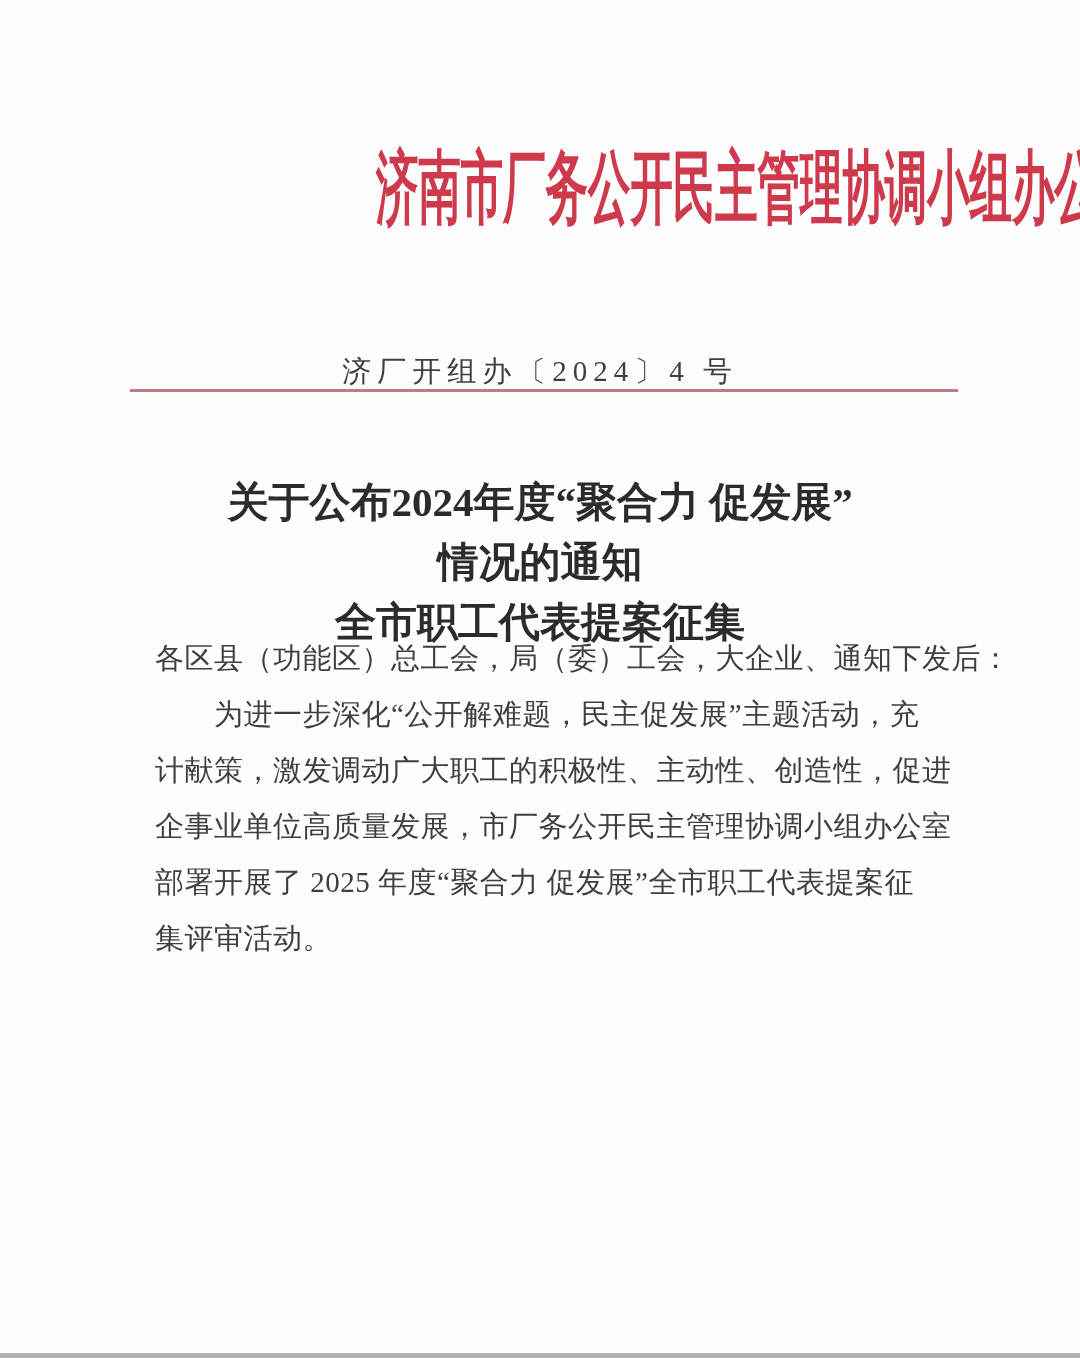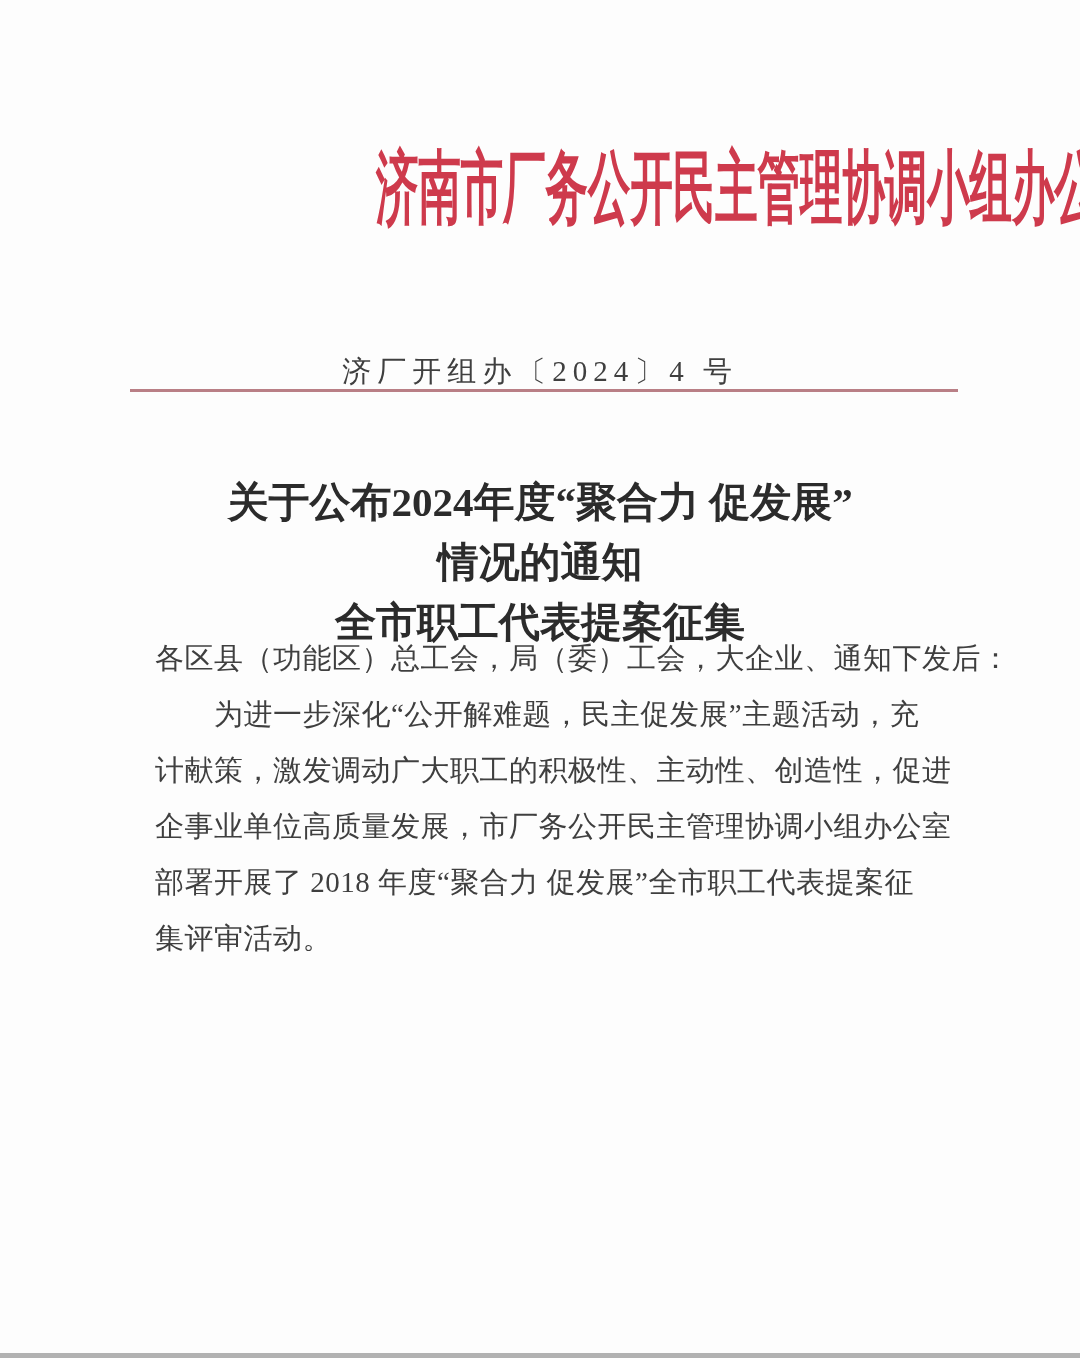--- a/index.html
+++ b/index.html
@@ -113,20 +113,20 @@
     <div>情况的通知</div>
     <div>全市职工代表提案征集</div>
   </div>
 
   <div class="doc-body">
     <div class="salutation">各区县（功能区）总工会，局（委）工会，大企业、通知下发后：</div>
     <div>
         <div class="body-line">　　为进一步深化“公开解难题，民主促发展”主题活动，充</div>
         <div class="body-line">计献策，激发调动广大职工的积极性、主动性、创造性，促进</div>
         <div class="body-line">企事业单位高质量发展，市厂务公开民主管理协调小组办公室</div>
-        <div class="body-line">部署开展了 2018 年度“聚合力 促发展”全市职工代表提案征</div>
+        <div class="body-line">部署开展了 2025 年度“聚合力 促发展”全市职工代表提案征</div>
         <div class="body-line">集评审活动。</div>
       </div>
   </div>
 
   <div class="bottom-edge"></div>
 
 </div>
 
 </body></html>

